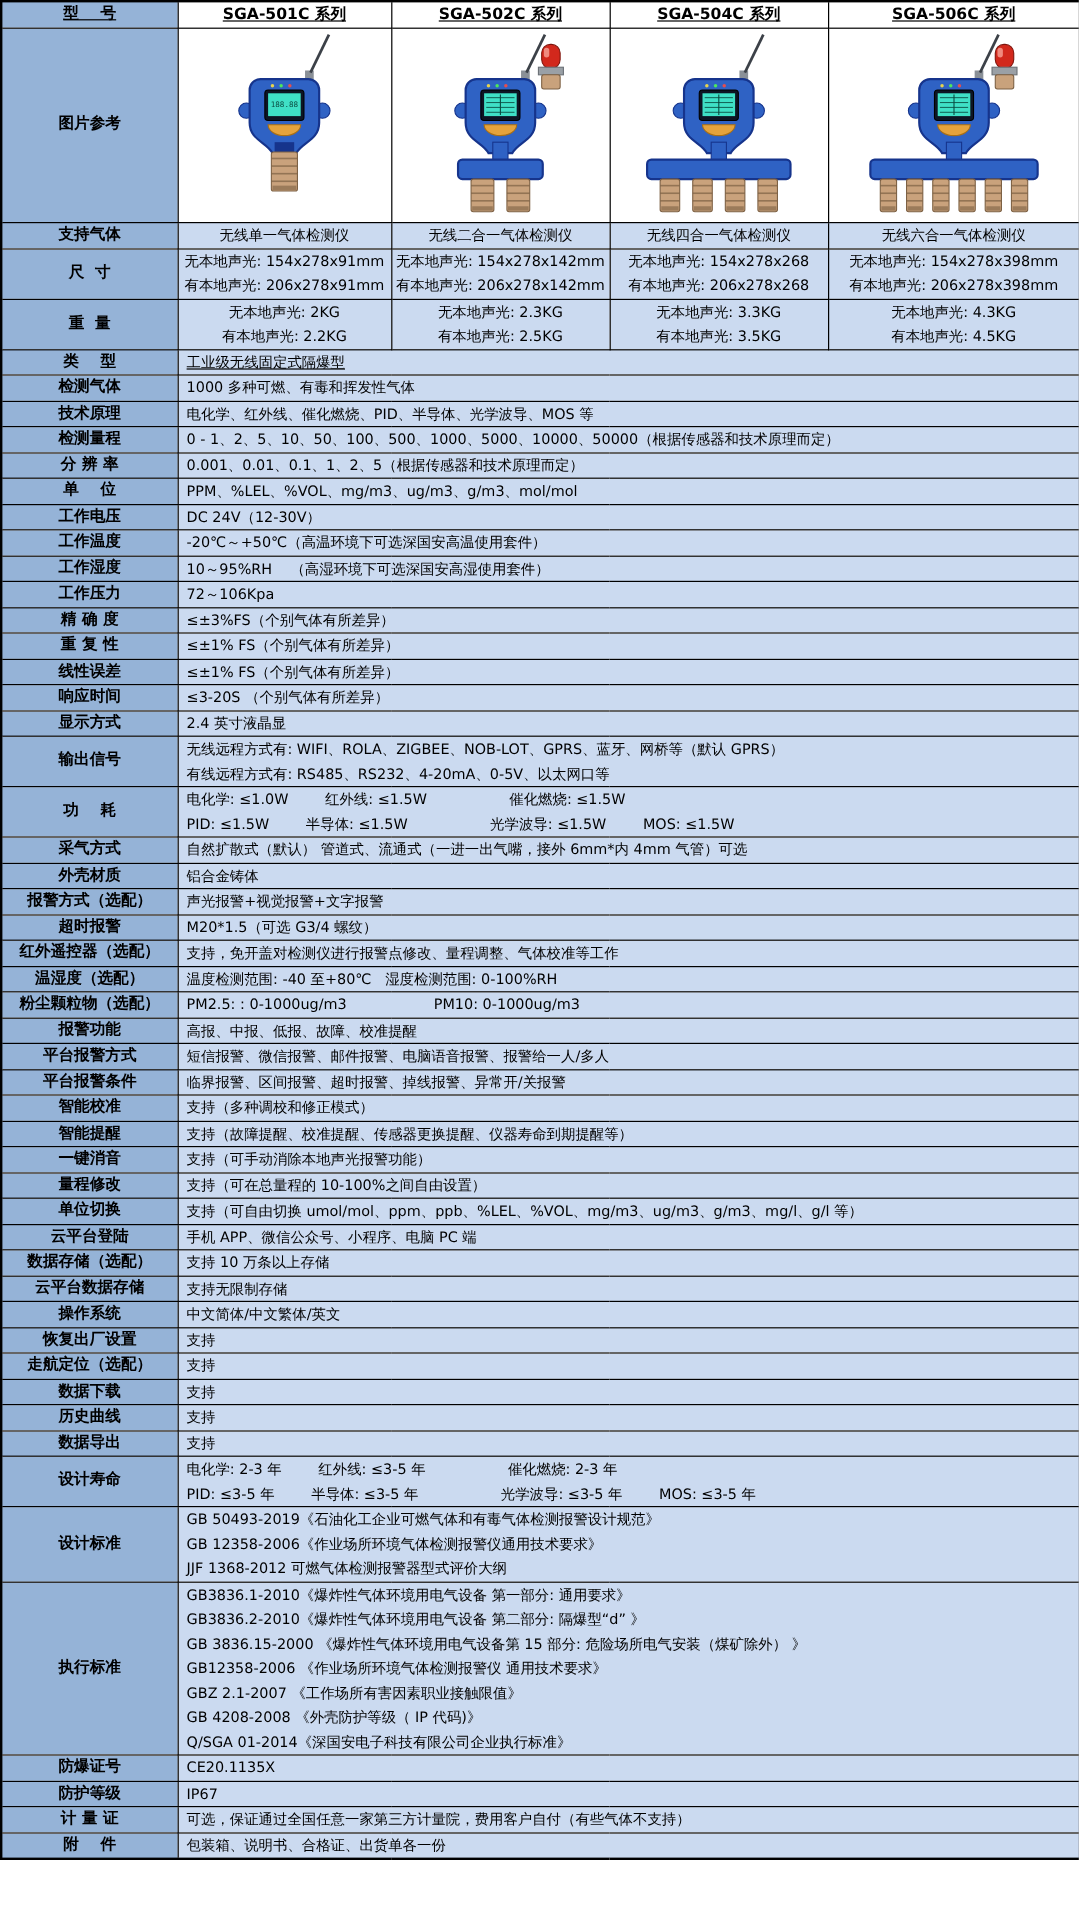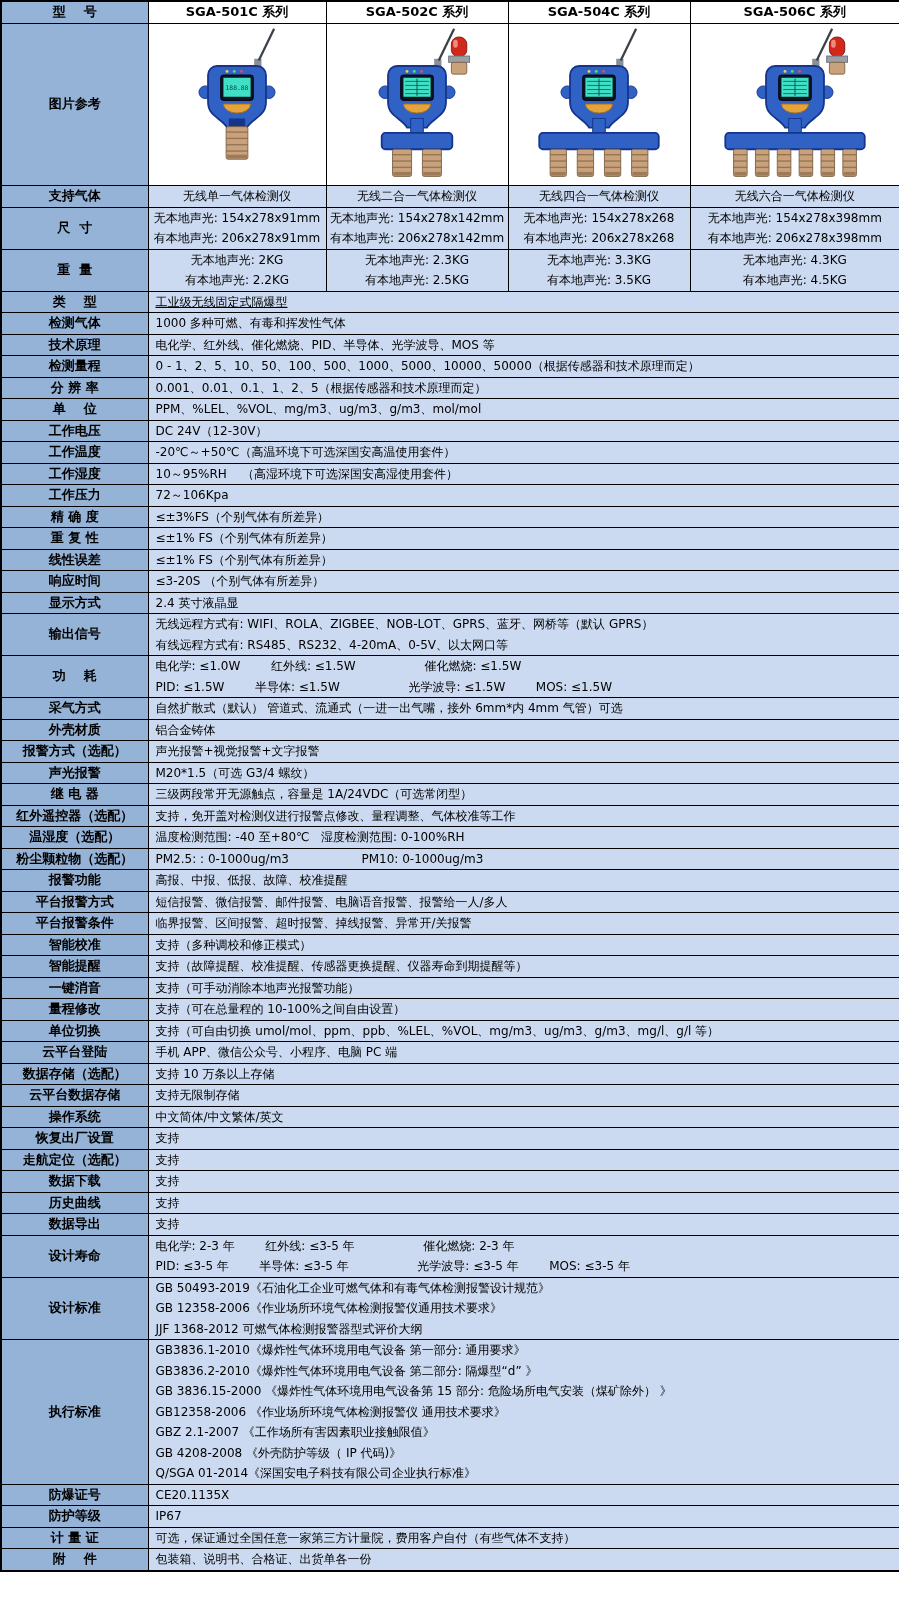--- a/index.html
+++ b/index.html
@@ -27,21 +27,21 @@
 <div class="page">
   <table class="spec">
     <colgroup>
       <col style="width:147px">
         <col style="width:178px">
         <col style="width:182px">
         <col style="width:182px">
         <col style="width:210px">
     </colgroup>
     <tbody id="spec-tbody">
-        <tr style="height: 21px;">
+        <tr style="height: 21px; text-decoration: underline;">
           <td class="label-cell">型    号</td>
           <td class="model-cell">SGA-501C 系列</td>
           <td class="model-cell">SGA-502C 系列</td>
           <td class="model-cell">SGA-504C 系列</td>
           <td class="model-cell">SGA-506C 系列</td>
         </tr>
         <tr style="height: 162px;">
           <td class="label-cell">图片参考</td>
           <td class="image-cell">
             <svg width="172" height="156" viewBox="0 0 190 172">
@@ -306,26 +306,22 @@
         </tr>
         <tr style="height: 20.5px;">
           <td class="label-cell">外壳材质</td>
           <td class="value-cell" colspan="4">铝合金铸体</td>
         </tr>
         <tr style="height: 20.5px; margin-left: 12px;">
           <td class="label-cell">报警方式（选配）</td>
           <td class="value-cell" colspan="4">声光报警+视觉报警+文字报警</td>
         </tr>
         <tr style="height: 20.5px;">
-          <td class="label-cell">声光报警</td>
+          <td class="label-cell">超时报警</td>
           <td class="value-cell" colspan="4">M20*1.5（可选 G3/4 螺纹）</td>
-        </tr>
-        <tr style="height: 20.5px;">
-          <td class="label-cell">继 电 器</td>
-          <td class="value-cell" colspan="4">三级两段常开无源触点，容量是 1A/24VDC（可选常闭型）</td>
         </tr>
         <tr style="height: 20.5px;">
           <td class="label-cell">红外遥控器（选配）</td>
           <td class="value-cell" colspan="4">支持，免开盖对检测仪进行报警点修改、量程调整、气体校准等工作</td>
         </tr>
         <tr style="height: 20.5px;">
           <td class="label-cell">温湿度（选配）</td>
           <td class="value-cell" colspan="4">温度检测范围: -40 至+80℃   湿度检测范围: 0-100%RH</td>
         </tr>
         <tr style="height: 20.5px;">

